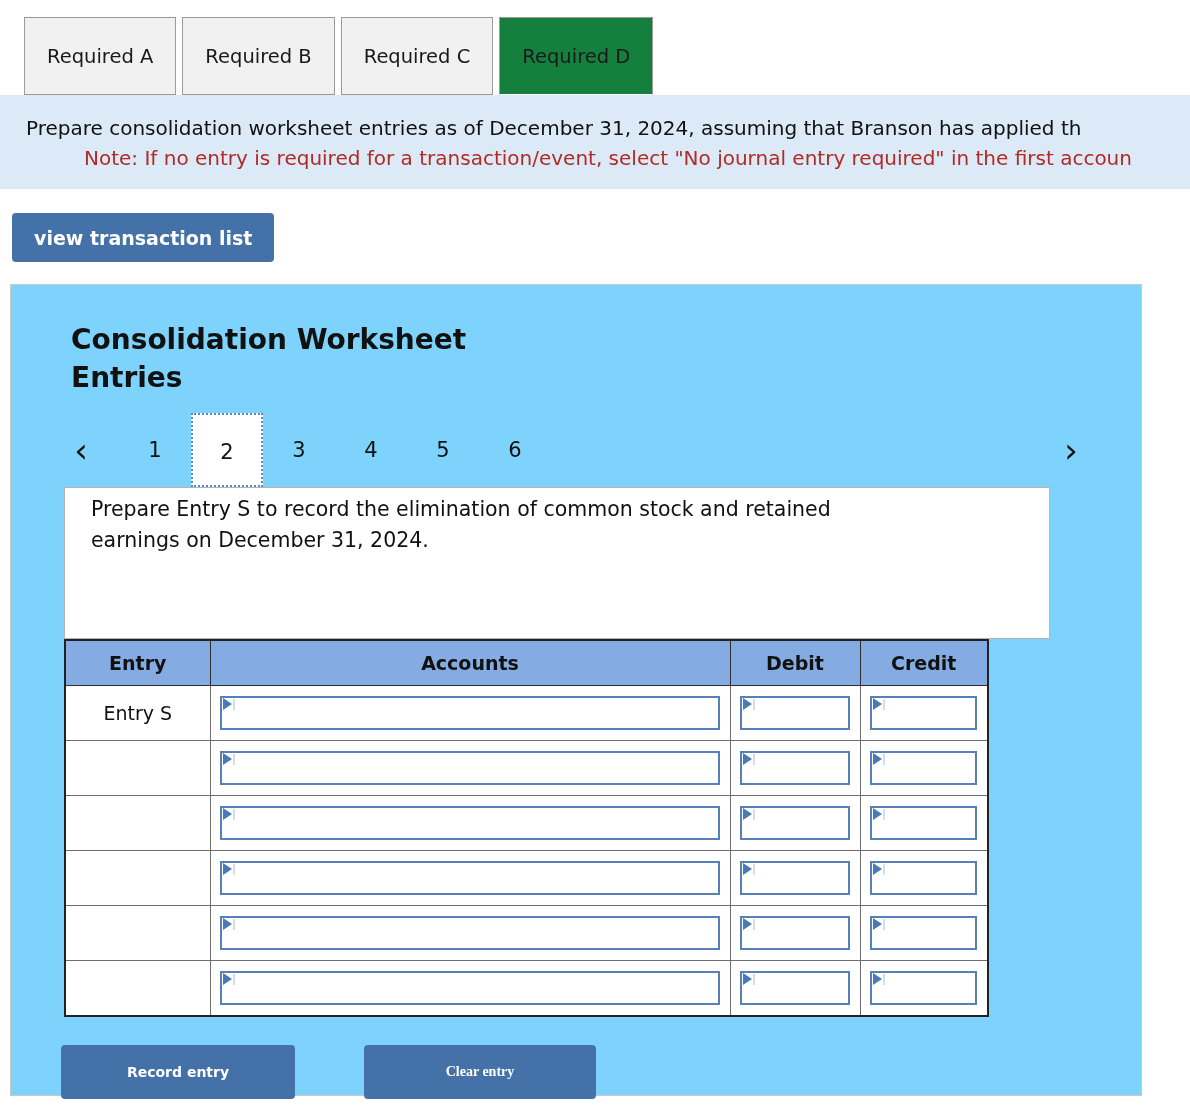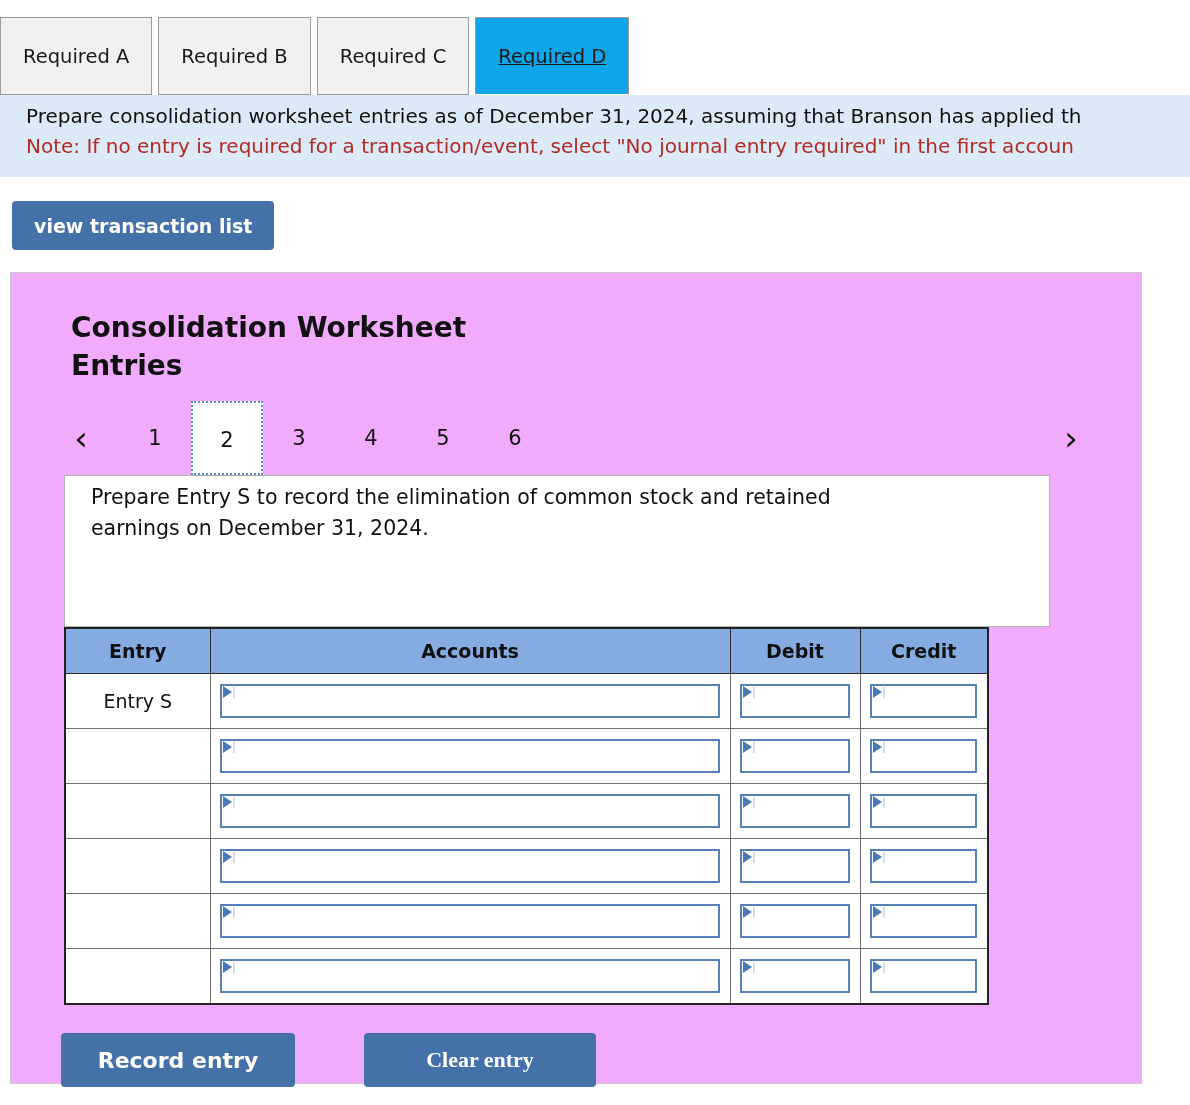--- a/index.html
+++ b/index.html
@@ -13,21 +13,21 @@
     overflow: hidden;
     font-family: "DejaVu Sans", "Liberation Sans", sans-serif;
     color: #111111;
     -webkit-font-smoothing: antialiased;
   }
 
   
   .tab-strip {
     position: relative;
     height: 95px;
-    padding-left: 0;
+    padding-left: 24px;
     box-sizing: border-box;
     display: flex;
     align-items: flex-end;
   }
   .tab {
     height: 78px;
     min-width: 124px;
     box-sizing: border-box;
     margin-right: 6px;
     border: 1px solid #9a9a9a;
@@ -37,42 +37,42 @@
     align-items: center;
     justify-content: center;
     font-size: 19.5px;
     color: #1a1a1a;
     padding: 0 22px;
     position: relative;
     z-index: 1;
     cursor: pointer;
   }
   .tab.active {
-    background: #0ea5e9;
+    background: #15803d;
     border-bottom-color: #ffffff;
     z-index: 3;
-    text-decoration: underline;
   }
 
   
   .info-banner {
     background: #dceaf7;
-    padding: 6px 0 16px 26px;
+    padding: 18px 0 16px 26px;
     box-sizing: border-box;
     min-height: 82px;
     white-space: nowrap;
     overflow: hidden;
   }
   .info-line {
     font-size: 20px;
     line-height: 30px;
     color: #111111;
   }
   .info-line.note {
     color: #b02a26;
+    text-align: center;
   }
 
   
   .toolbar {
     padding: 24px 0 0 12px;
   }
   .btn {
     background: #4472a8;
     color: #ffffff;
     border: none;
@@ -89,21 +89,21 @@
     padding: 0 22px;
     height: 49px;
   }
 
   
   .card {
     margin: 22px 0 0 10px;
     width: 1132px;
     height: 812px;
     box-sizing: border-box;
-    background: #f0abfc;
+    background: #7dd3fc;
     border: 1px solid #c9c9c9;
     padding: 36px 0 0 50px;
   }
   .card-title {
     font-size: 28px;
     font-weight: bold;
     line-height: 38px;
     color: #111111;
     width: 470px;
     margin: 0 0 4px 10px;
@@ -233,21 +233,21 @@
   }
 
   
   .card-actions {
     position: relative;
     width: 1035px;
     margin-top: 28px;
     height: 54px;
   }
   .btn-footer {
-    font-size: 22px;
+    font-size: 14px;
     height: 54px;
     position: absolute;
     top: 0;
   }
   .btn-record { left: 0px;   width: 234px; }
   .btn-clear  { left: 303px; width: 232px; font-family: Liberation Serif, serif; }
   .btn-journal{ left: 749px; width: 286px; }
 </style>
 </head>
 <body>

